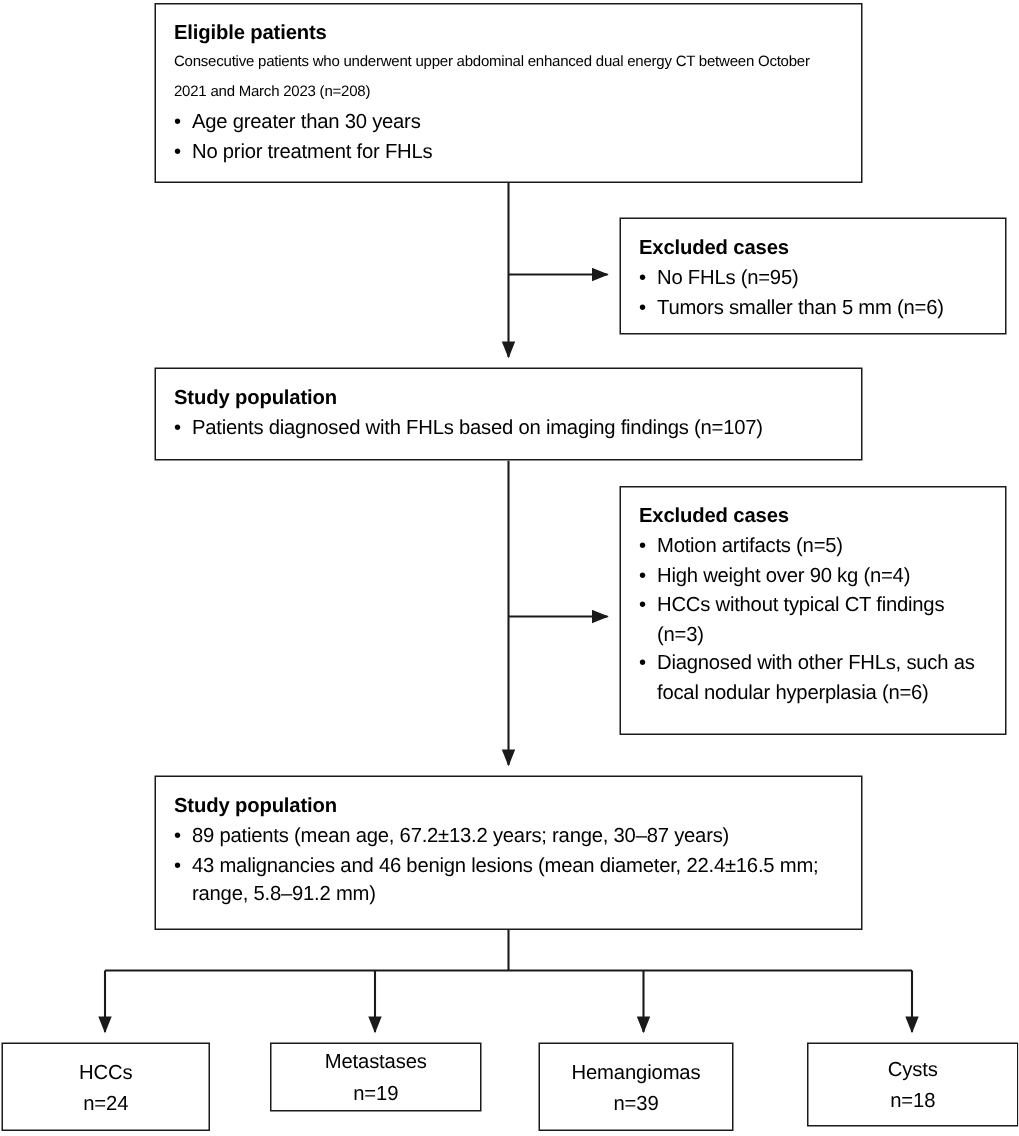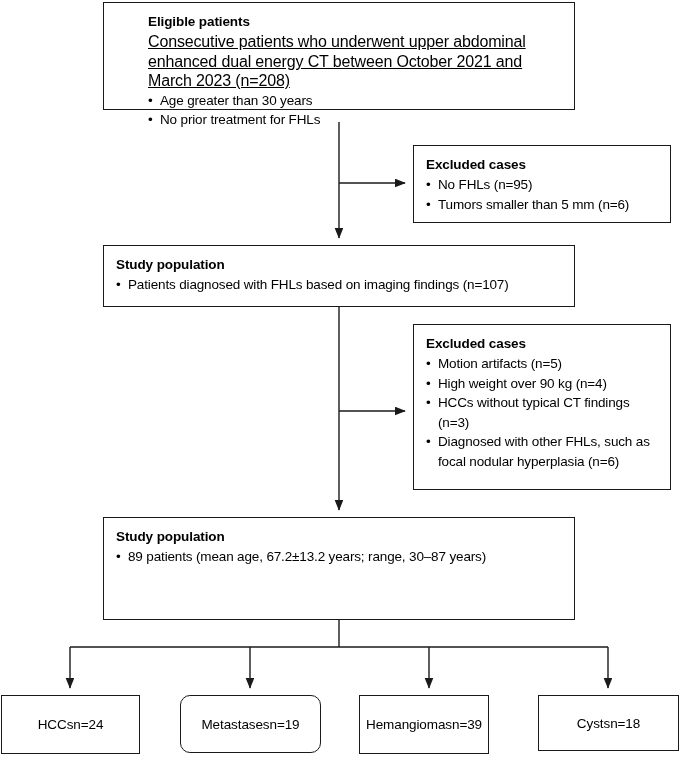--- a/index.html
+++ b/index.html
@@ -28,25 +28,24 @@
     padding: 9px 12px 8px 12px;
   }
   .b-title {
     font-weight: bold;
     font-size: 13.5px;
     line-height: 19px;
     margin: 0 0 1px 0;
     letter-spacing: -0.1px;
   }
   .b-line {
-    font-size: 16px;
+    font-size: 10px;
     line-height: 19.5px;
     margin: 0;
     letter-spacing: -0.15px;
-    text-decoration: underline;
   }
   ul.bullets {
     list-style: none;
     margin: 0;
     padding: 0;
   }
   ul.bullets li {
     font-size: 13.5px;
     line-height: 19.5px;
     position: relative;
@@ -59,21 +58,21 @@
     left: 0;
     top: 0;
     font-size: 13.5px;
   }
   .leaf-box {
     position: absolute;
     box-sizing: border-box;
     border: 1px solid #1a1a1a;
     background: #ffffff;
     display: flex;
-    flex-direction: row;
+    flex-direction: column;
     align-items: center;
     justify-content: center;
   }
   .leaf-line {
     font-size: 13.5px;
     line-height: 21px;
     letter-spacing: -0.1px;
   }
   svg.connectors {
     position: absolute;
@@ -105,21 +104,21 @@
     <line x1="339" y1="411" x2="405" y2="411" stroke="#1a1a1a" stroke-width="1.4" marker-end="url(#arrow)"></line>
 
     <line x1="339" y1="620" x2="339" y2="647" stroke="#1a1a1a" stroke-width="1.4"></line>
     <line x1="70" y1="647" x2="608" y2="647" stroke="#1a1a1a" stroke-width="1.4"></line>
     <line x1="70" y1="647" x2="70" y2="688" stroke="#1a1a1a" stroke-width="1.4" marker-end="url(#arrow)"></line>
     <line x1="250" y1="647" x2="250" y2="688" stroke="#1a1a1a" stroke-width="1.4" marker-end="url(#arrow)"></line>
     <line x1="429" y1="647" x2="429" y2="688" stroke="#1a1a1a" stroke-width="1.4" marker-end="url(#arrow)"></line>
     <line x1="608" y1="647" x2="608" y2="688" stroke="#1a1a1a" stroke-width="1.4" marker-end="url(#arrow)"></line>
   </svg>
 
-  <div class="box" style="left:103px; top:2px; width:472px; height:108px;padding-left:32px;">
+  <div class="box" style="left:103px; top:2px; width:472px; height:120px;">
     <div class="box-inner">
       <div class="b-title">Eligible patients</div>
       <div class="b-line">Consecutive patients who underwent upper abdominal enhanced dual energy CT between October 2021 and March 2023 (n=208)</div>
       <ul class="bullets">
         <li>Age greater than 30 years</li>
         <li>No prior treatment for FHLs</li>
       </ul>
     </div>
   </div>
 
@@ -152,30 +151,31 @@
         <li>Diagnosed with other FHLs, such as focal nodular hyperplasia (n=6)</li>
       </ul>
     </div>
   </div>
 
   <div class="box" style="left:103px; top:517px; width:472px; height:103px;">
     <div class="box-inner">
       <div class="b-title">Study population</div>
       <ul class="bullets">
         <li>89 patients (mean age, 67.2±13.2 years; range, 30–87 years)</li>
+        <li>43 malignancies and 46 benign lesions (mean diameter, 22.4±16.5 mm; range, 5.8–91.2 mm)</li>
       </ul>
     </div>
   </div>
 
   <div class="leaf-box" style="left:1px; top:695px; width:139px; height:59px;">
     <div class="leaf-line">HCCs</div>
     <div class="leaf-line">n=24</div>
   </div>
 
-  <div class="leaf-box" style="left:180px; top:695px; width:141px; height:58px;border-radius:10px;">
+  <div class="leaf-box" style="left:180px; top:695px; width:141px; height:46px;">
     <div class="leaf-line">Metastases</div>
     <div class="leaf-line">n=19</div>
   </div>
 
   <div class="leaf-box" style="left:359px; top:695px; width:130px; height:59px;">
     <div class="leaf-line">Hemangiomas</div>
     <div class="leaf-line">n=39</div>
   </div>
 
   <div class="leaf-box" style="left:538px; top:695px; width:141px; height:56px;">

